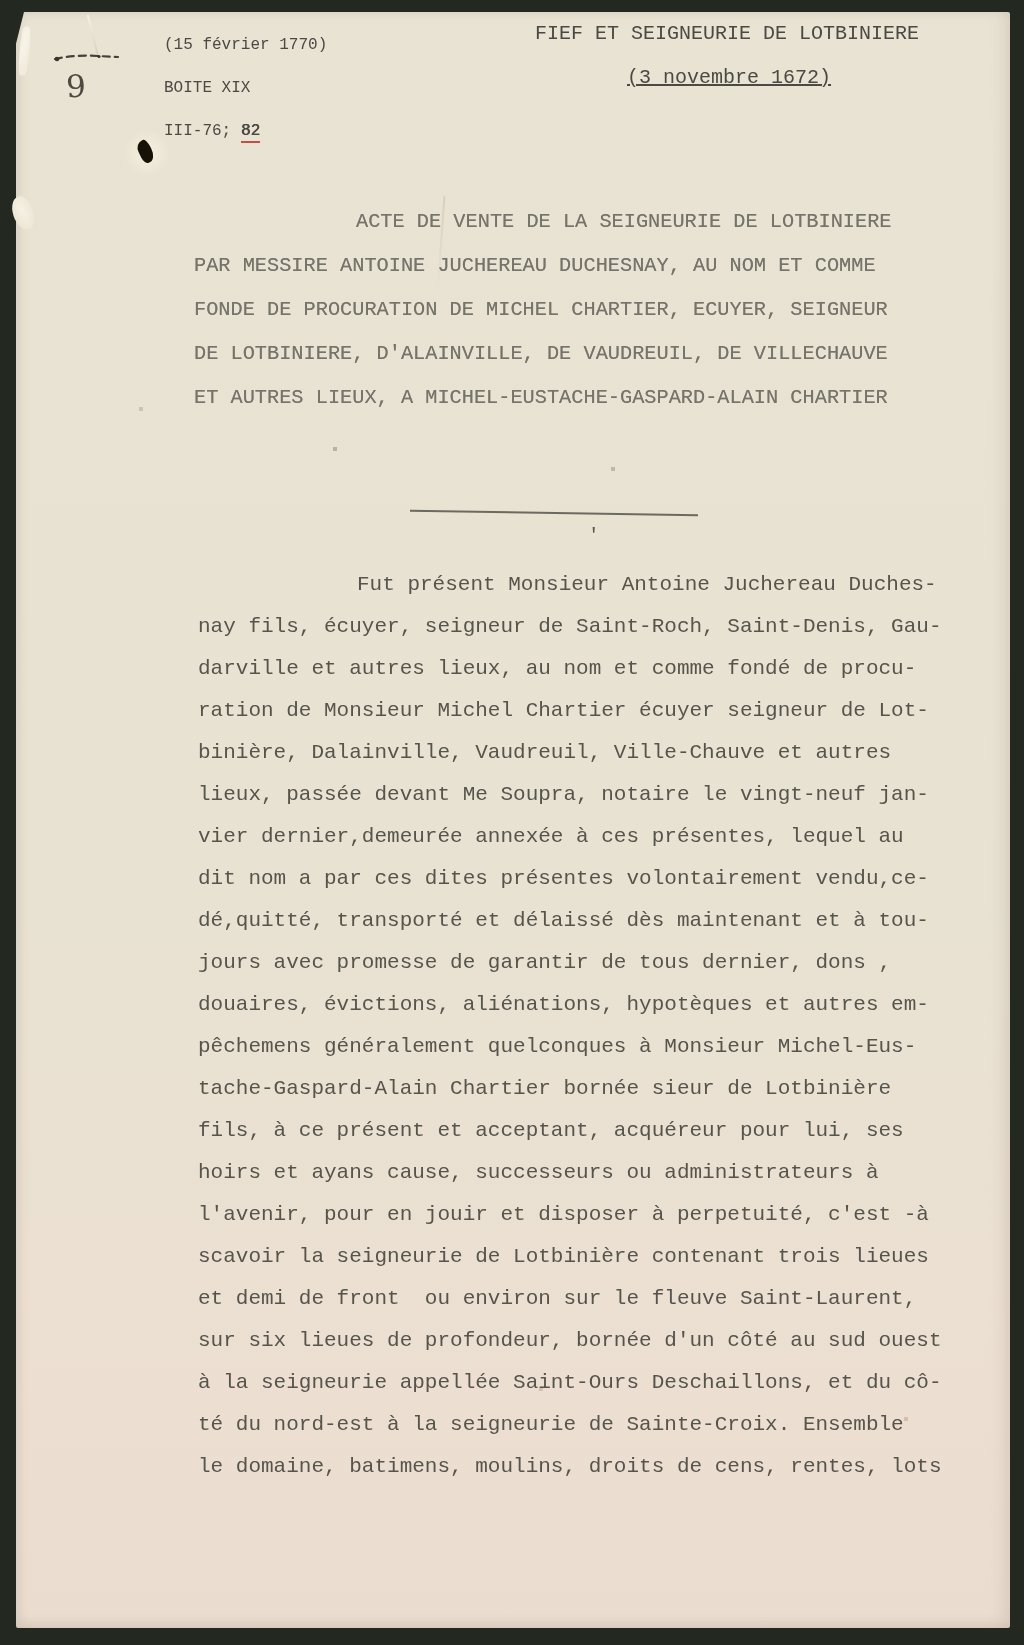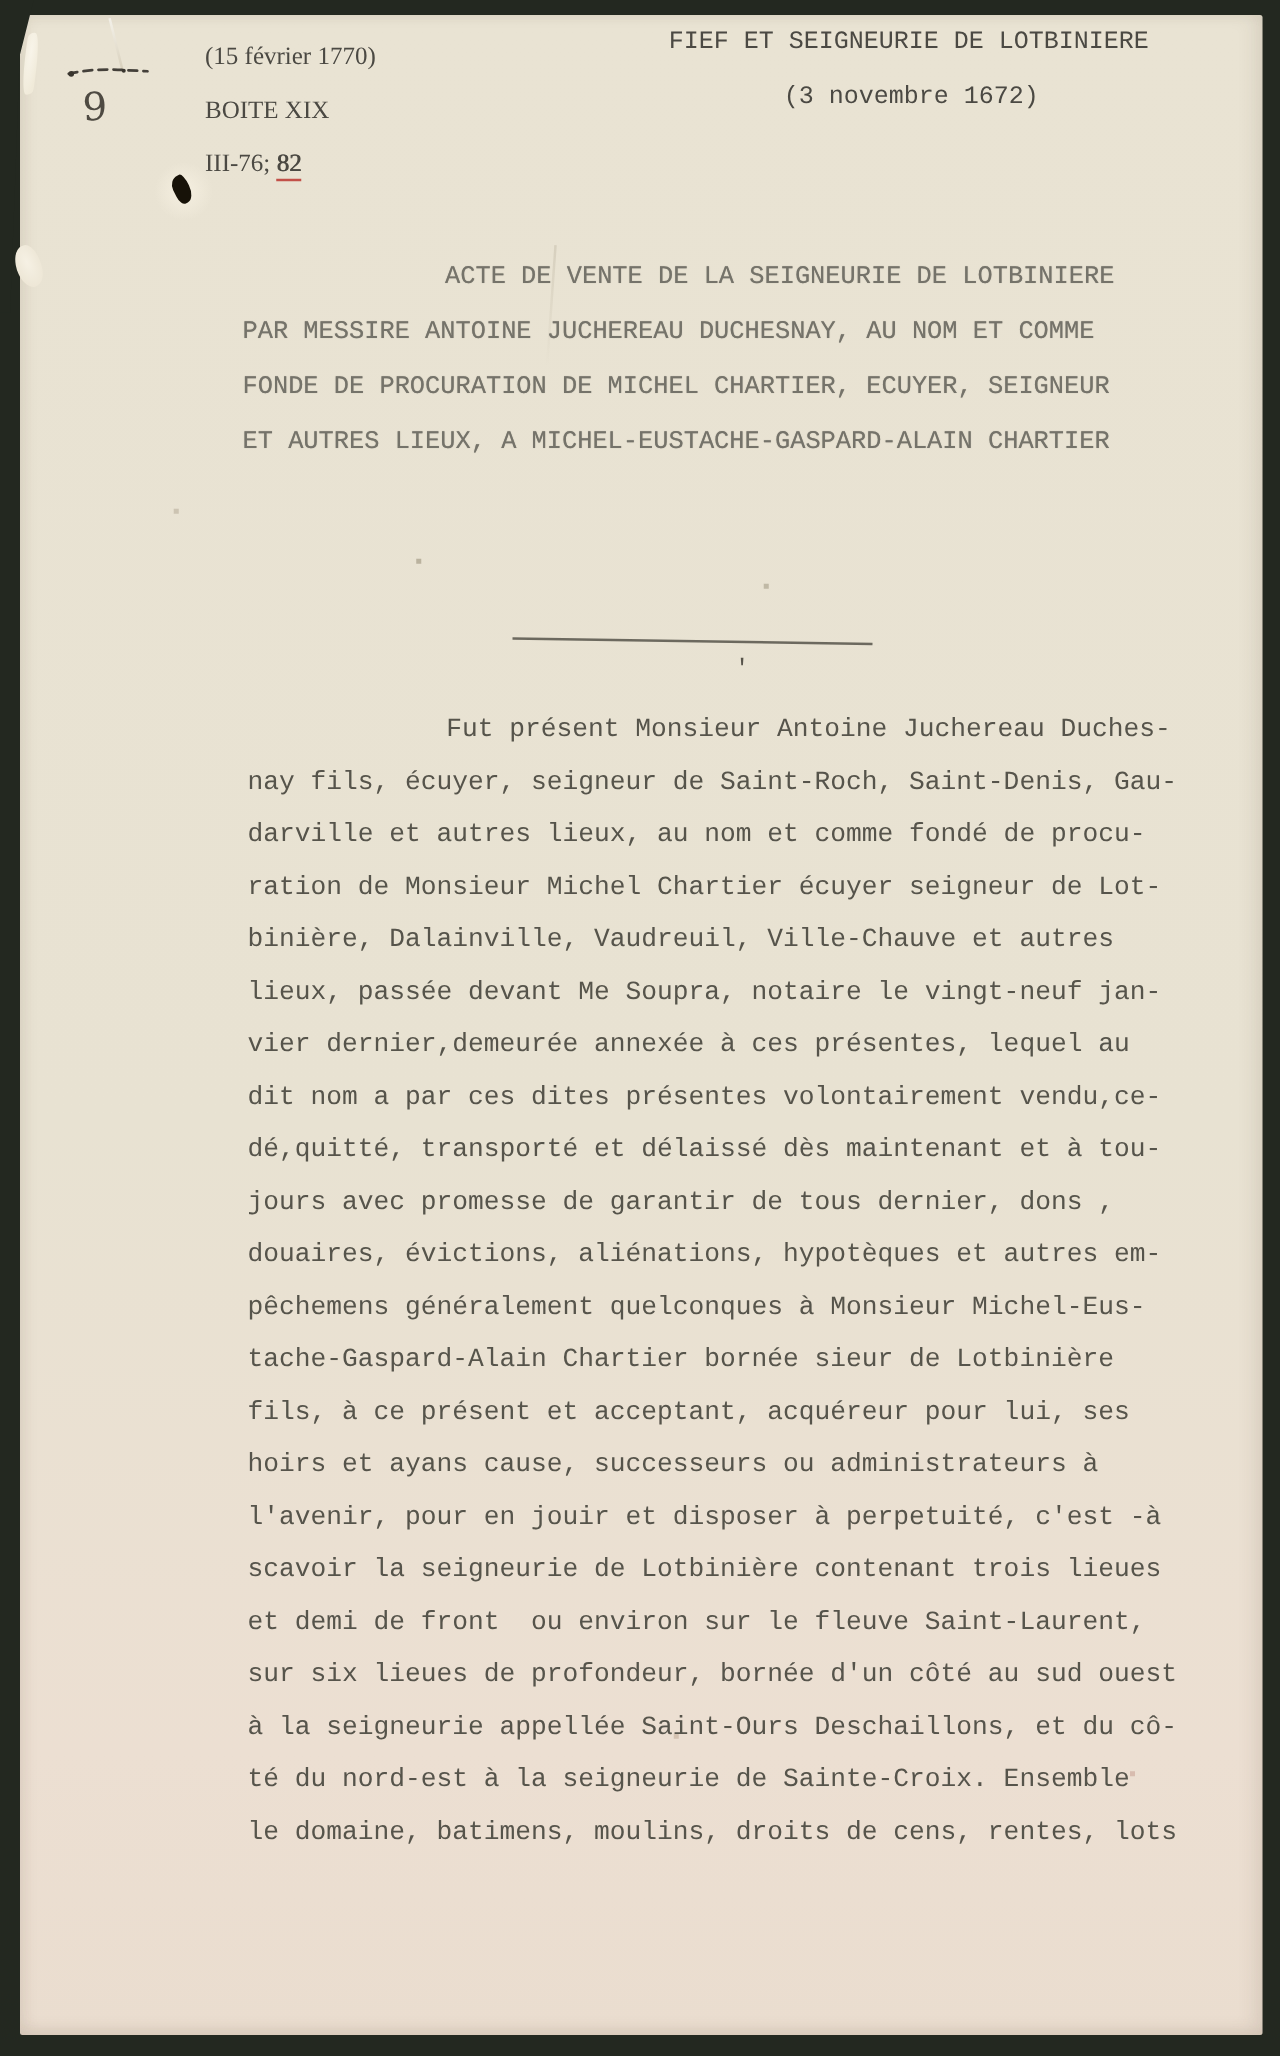--- a/index.html
+++ b/index.html
@@ -67,27 +67,27 @@
     transform:rotate(-2deg);
   }
   .stray{
     position:absolute;left:588px;top:524px;
     font-size:19px;color:#57544b;
   }
   
   .line{white-space:pre;}
   .header-left{
     position:absolute;left:164px;top:24px;
-    font-size:20px;line-height:43px;color:#4b4943;font-family:Liberation Serif, serif;
+    font-size:16px;line-height:43px;color:#4b4943;
   }
   .header-right{
     position:absolute;left:535px;top:12px;
     font-size:20px;line-height:44px;color:#4b4943;
   }
-  .header-right .line.indent{text-indent:92px;}
+  .header-right .line.indent{text-indent:92px;text-decoration:underline;}
   .ref-highlight{
     border-bottom:2.5px solid #c25048;
     text-shadow:.6px 0 0 currentColor;
     padding-bottom:1px;
   }
   .title-block{
     position:absolute;left:194px;top:200px;
     font-size:20.3px;line-height:44px;color:#75736a;
     text-shadow:0 0 .6px rgba(90,88,78,.55);
   }
@@ -143,20 +143,21 @@
 
   <div class="header-right">
     <div class="line">FIEF ET SEIGNEURIE DE LOTBINIERE</div>
     <div class="line indent">(3 novembre 1672)</div>
   </div>
 
   <div class="title-block">
     <div class="line">ACTE DE VENTE DE LA SEIGNEURIE DE LOTBINIERE</div>
     <div class="line">PAR MESSIRE ANTOINE JUCHEREAU DUCHESNAY, AU NOM ET COMME</div>
     <div class="line">FONDE DE PROCURATION DE MICHEL CHARTIER, ECUYER, SEIGNEUR</div>
+    <div class="line">DE LOTBINIERE, D'ALAINVILLE, DE VAUDREUIL, DE VILLECHAUVE</div>
     <div class="line">ET AUTRES LIEUX, A MICHEL-EUSTACHE-GASPARD-ALAIN CHARTIER</div>
   </div>
 
   <div class="divider"></div>
 
   <div class="stray">'</div>
 
   <div class="body-block">
     <div class="line">Fut présent Monsieur Antoine Juchereau Duches-</div>
     <div class="line">nay fils, écuyer, seigneur de Saint-Roch, Saint-Denis, Gau-</div>

